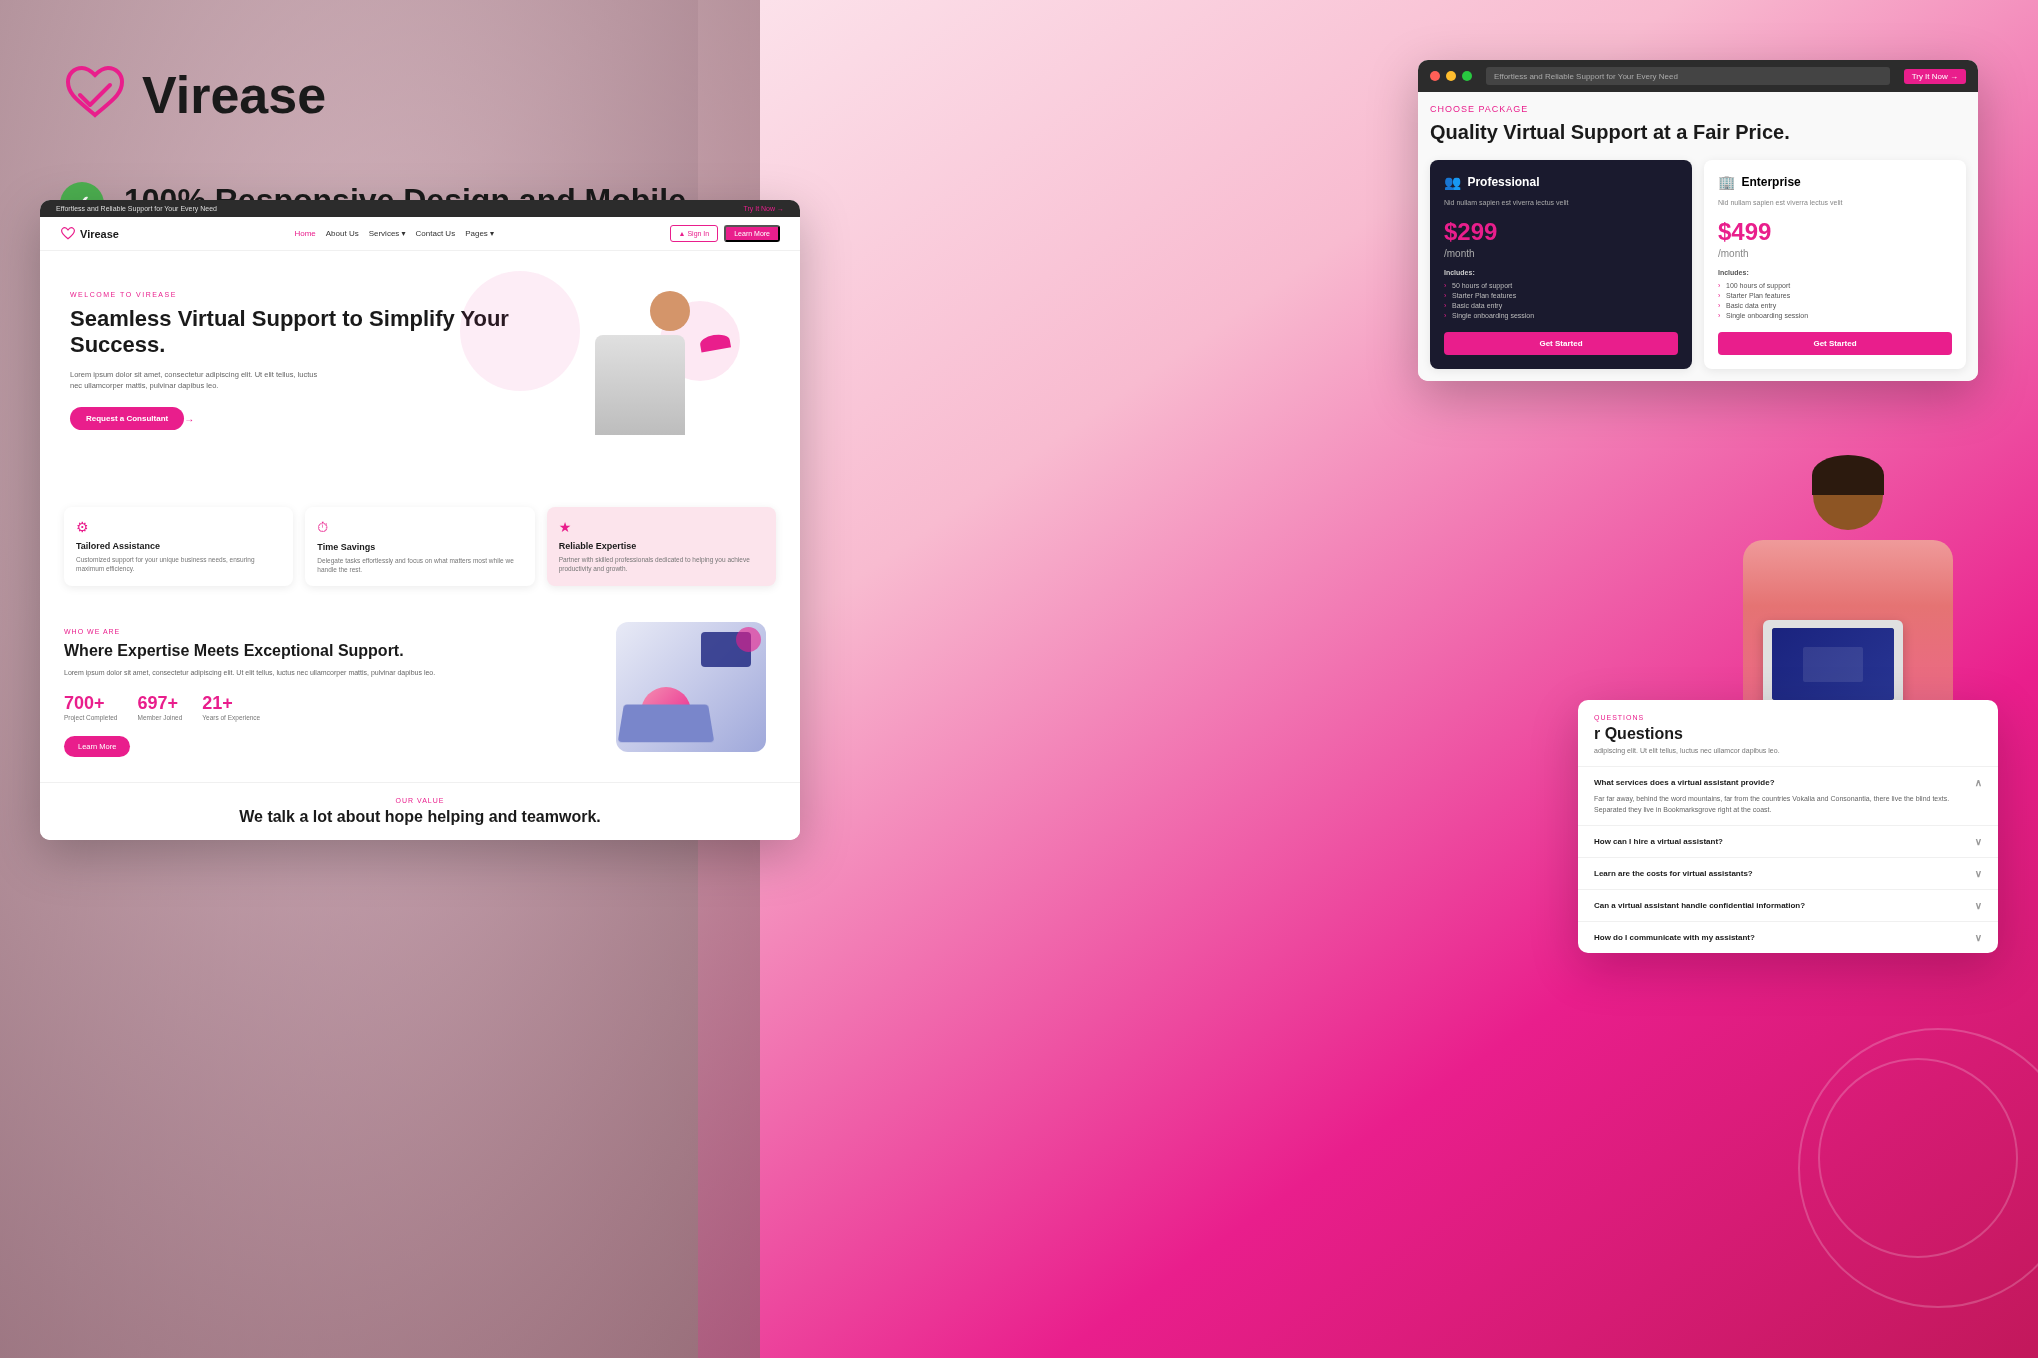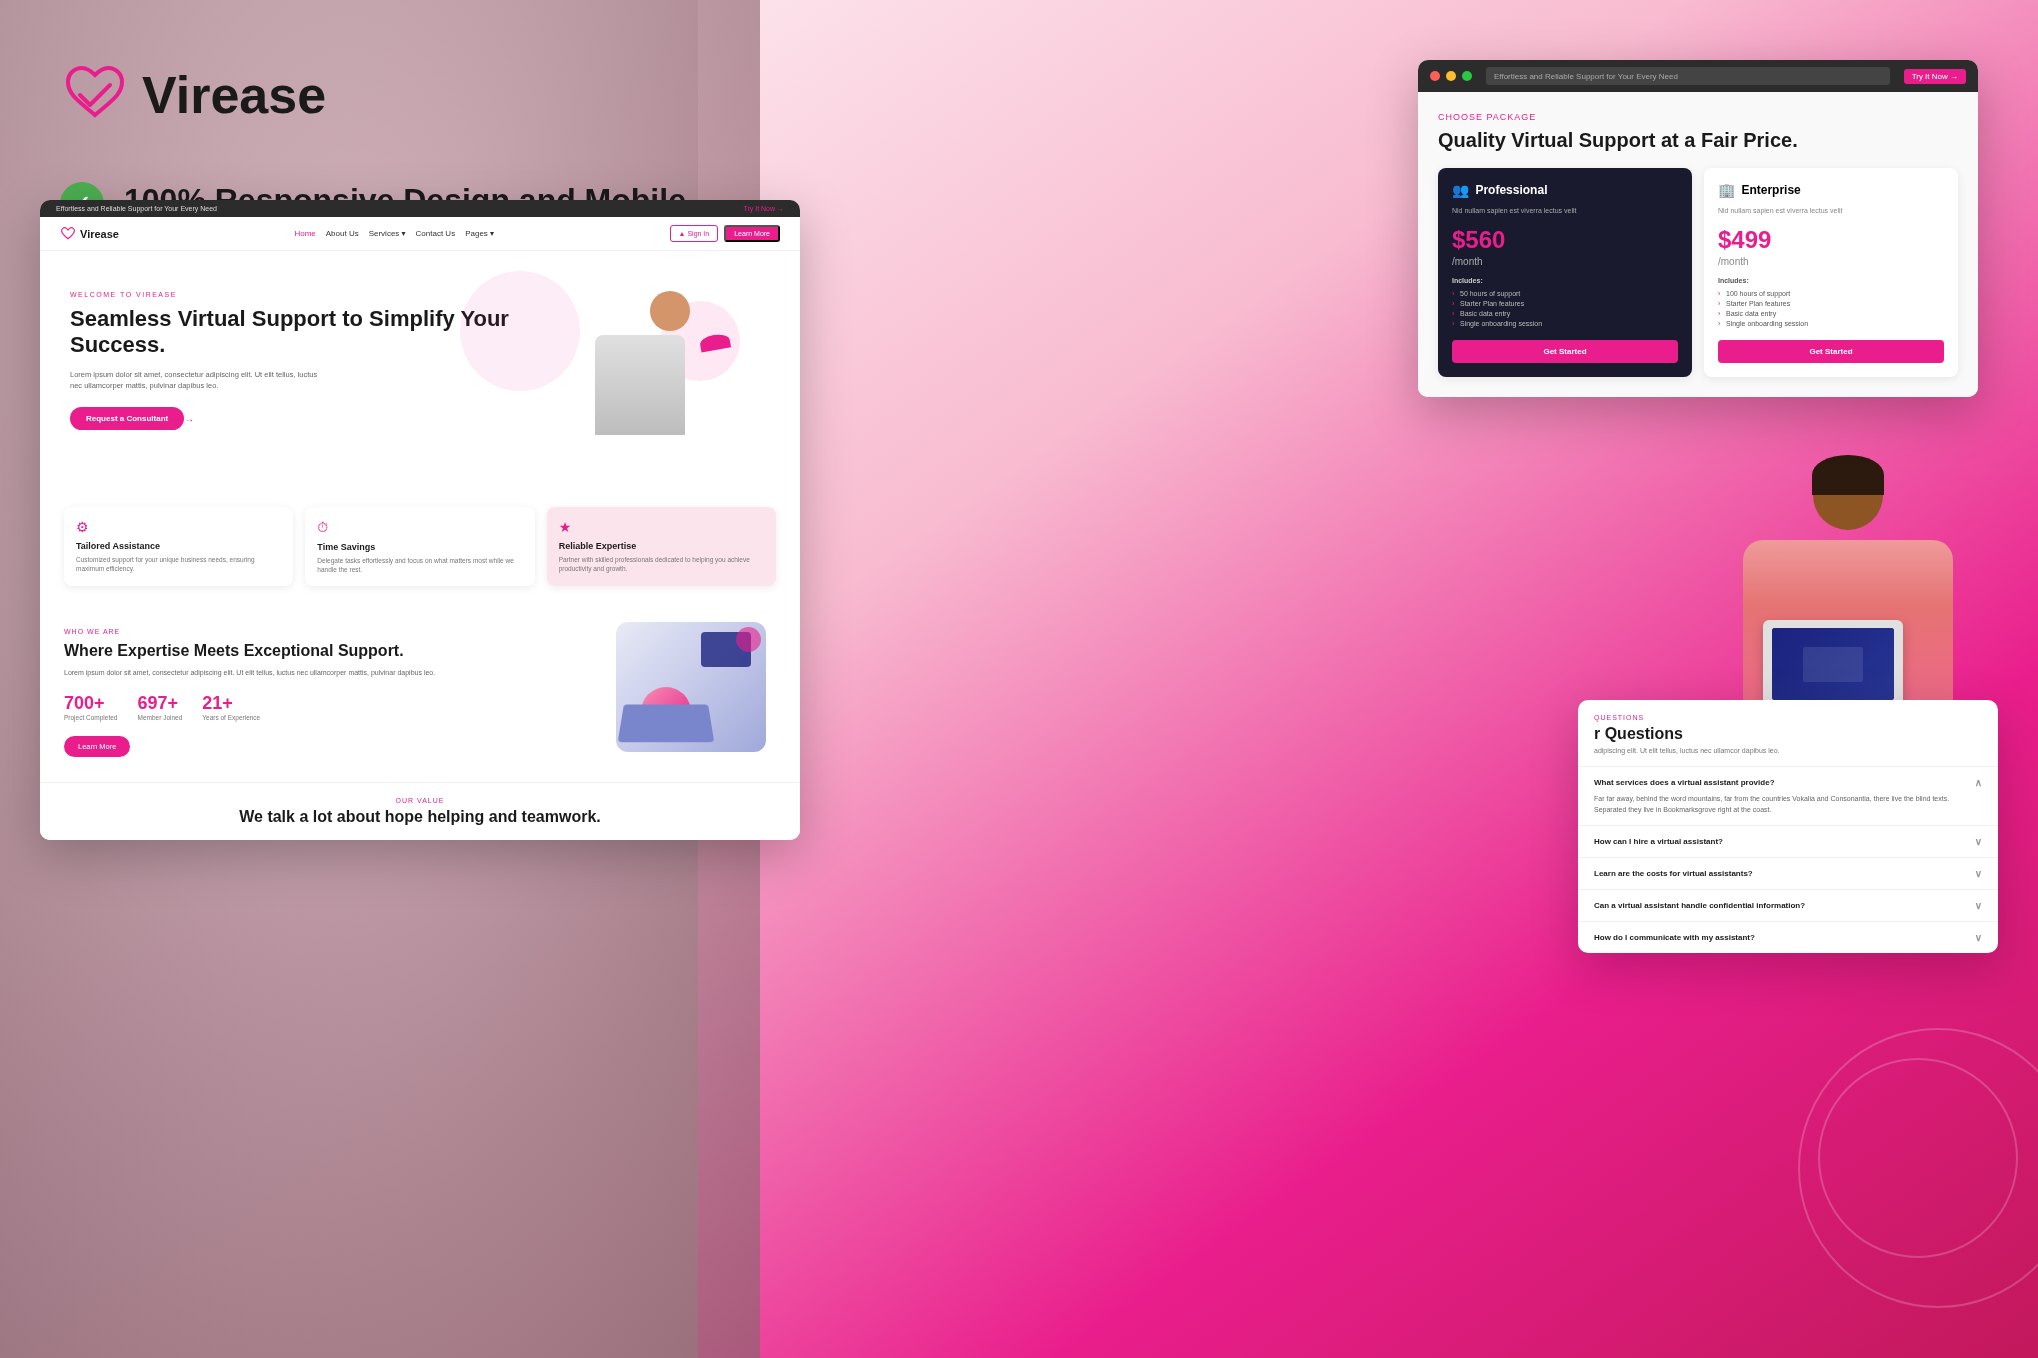--- a/index.html
+++ b/index.html
@@ -170,21 +170,21 @@
       background: #e91e8c;
       color: white;
       font-size: 8px;
       padding: 3px 8px;
       border-radius: 3px;
       white-space: nowrap;
     }
 
     
     .pricing-section {
-      padding: 20px;
+      padding: 12px;
       background: #f9f9f9;
     }
     .pricing-label {
       font-size: 9px;
       color: #e91e8c;
       text-transform: uppercase;
       letter-spacing: 1px;
       margin-bottom: 6px;
     }
     .pricing-title {
@@ -601,21 +601,21 @@
     <div class="pricing-label">CHOOSE PACKAGE</div>
     <div class="pricing-title">Quality Virtual Support at a Fair Price.</div>
     <div class="pricing-cards">
 
       <div class="pricing-card dark">
         <div class="pricing-card-header">
           <span class="pricing-card-icon">👥</span>
           <span class="pricing-card-name">Professional</span>
         </div>
         <div class="pricing-card-desc">Nid nullam sapien est viverra lectus velit</div>
-        <div class="pricing-price">$560</div>
+        <div class="pricing-price">$299</div>
         <div class="pricing-period">/month</div>
         <div class="pricing-includes">Includes:</div>
         <div class="pricing-feature">50 hours of support</div>
         <div class="pricing-feature">Starter Plan features</div>
         <div class="pricing-feature">Basic data entry</div>
         <div class="pricing-feature">Single onboarding session</div>
         <button class="pricing-btn">Get Started</button>
       </div>
 
       <div class="pricing-card">

